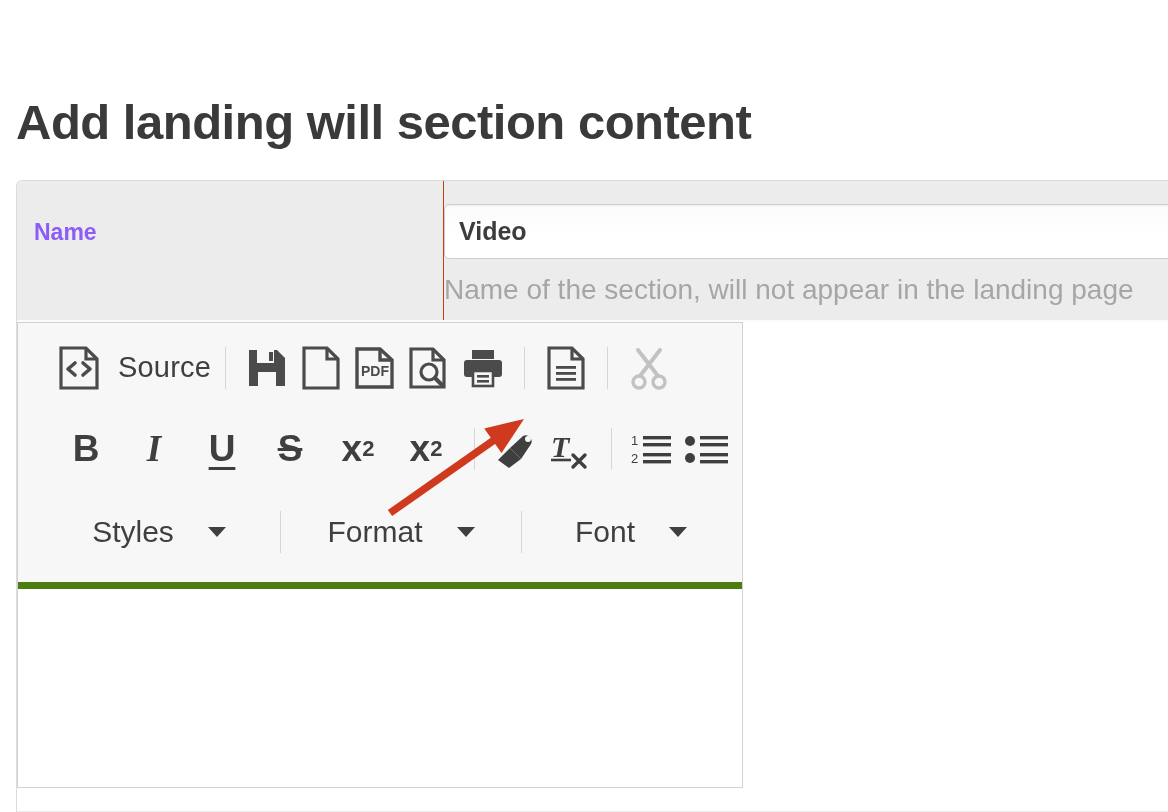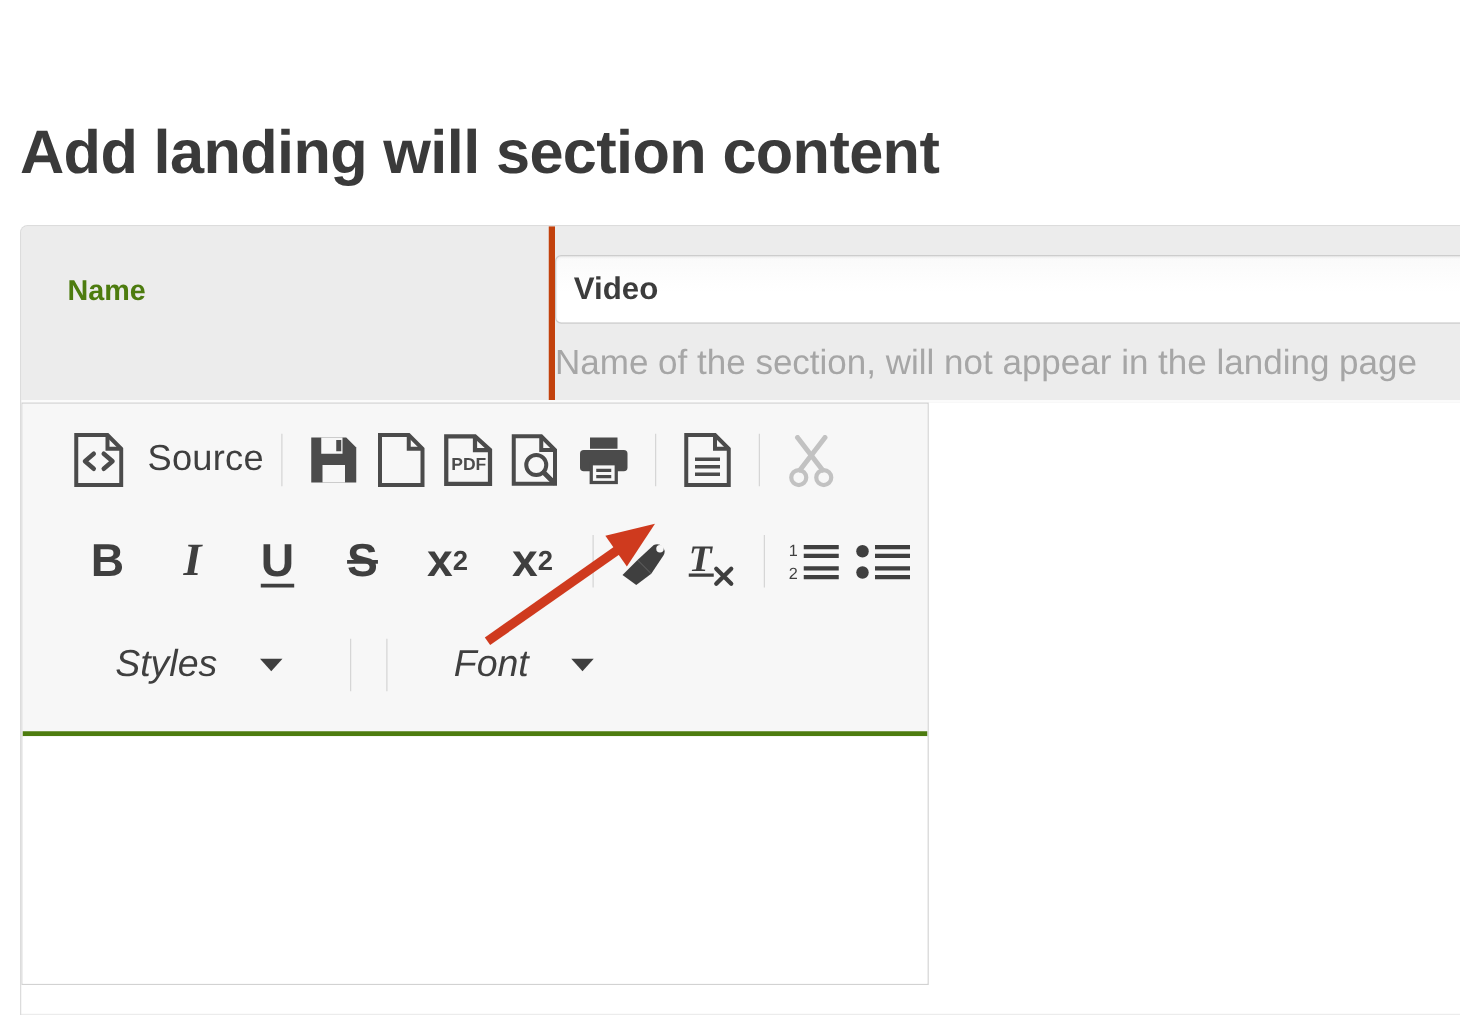--- a/index.html
+++ b/index.html
@@ -56,26 +56,26 @@
     height: 141px;
     border-bottom: 2px solid #fbfbfb;
   }
   .form-row.row-content {
     height: 489px;
   }
 
   .row-label {
     flex: 0 0 427px;
     box-sizing: border-box;
-    padding-left: 37px;
+    padding-left: 17px;
     font-size: 23px;
     font-weight: bold;
-    color: #4d7c0f;
+    color: #8b5cf6;
     align-self: stretch;
-    border-right: 5px solid #c2410c;
+    border-right: 1px solid #c2410c;
     background: #ececec;
   }
   .row-name .row-label { padding-top: 38px; }
   .row-content .row-label { padding-top: 33px; }
 
   .row-field {
     flex: 1 1 auto;
     position: relative;
     padding-left: 0px;
     box-sizing: border-box;
@@ -119,33 +119,33 @@
     top: 0px;
     width: 726px;
     height: 466px;
     box-sizing: border-box;
     border: 1px solid #d2d2d2;
     background: #ffffff;
     overflow: hidden;
   }
   .editor-toolbar {
     background: #f7f7f7;
-    border-bottom: 4px solid #4d7c0f;
+    border-bottom: 7px solid #4d7c0f;
     padding: 4px 0 6px 0;
     height: 266px;
     box-sizing: border-box;
   }
   .tb-row {
     display: flex;
     align-items: center;
     height: 81px;
     padding-left: 34px;
     box-sizing: border-box;
   }
-  .tb-row.row3 { height: 86px; font-style: italic; }
+  .tb-row.row3 { height: 86px; }
 
   .tb-item {
     display: flex;
     align-items: center;
     justify-content: center;
     color: #404040;
     flex: 0 0 auto;
   }
   .tb-item.disabled { opacity: 0.30; }
 
@@ -413,20 +413,24 @@
 
           <div class="tb-row row3">
 
             <div class="tb-item dropdown dd-styles">
               <span class="dd-label">Styles</span>
               <span class="caret"></span>
             </div>
 
             <div class="tb-sep"></div>
 
+            <div class="tb-item dropdown dd-format">
+              <span class="dd-label">Format</span>
+              <span class="caret"></span>
+            </div>
 
             <div class="tb-sep"></div>
 
             <div class="tb-item dropdown dd-font">
               <span class="dd-label">Font</span>
               <span class="caret"></span>
             </div>
 
           </div>
 

